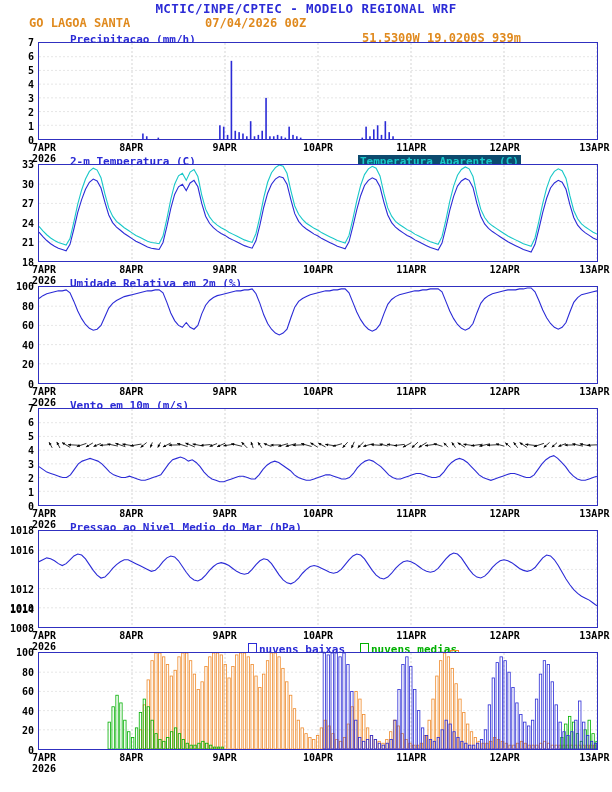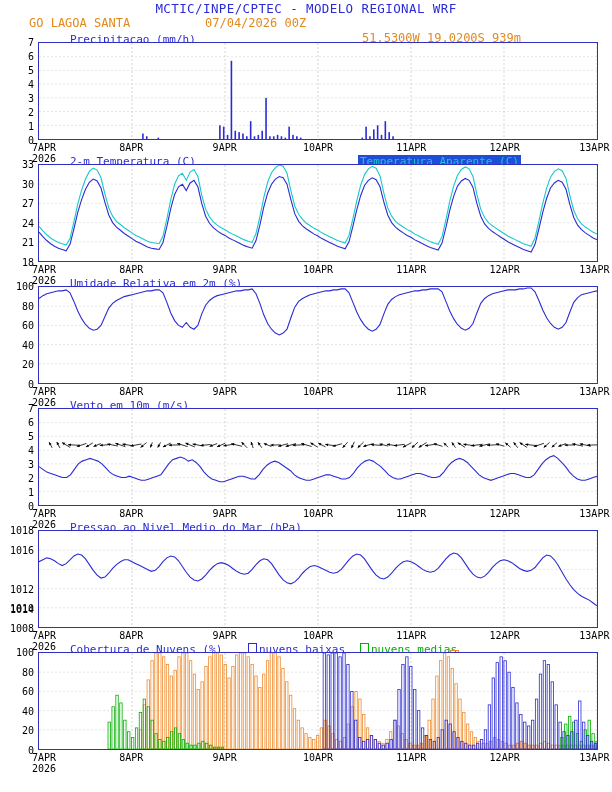--- a/index.html
+++ b/index.html
@@ -11,20 +11,21 @@
     width: 612px;
     height: 792px;
     font-family: "DejaVu Sans", sans-serif;
     position: relative;
     overflow: hidden;
   }
   .page {
     position: relative;
     width: 612px;
     height: 736px;
+    font-weight: bold;
   }
   .hdr-title {
     position: absolute;
     top: 1px;
     left: 0;
     width: 612px;
     text-align: center;
     color: #2b2bd6;
     font-size: 12.5px;
     letter-spacing: 0.4px;
@@ -77,21 +78,21 @@
     white-space: nowrap;
     background: #ffffff;
     padding: 0 2px;
   }
   .panel-title-2 {
     position: absolute;
     color: #19c8c8;
     font-size: 11px;
     font-family: "DejaVu Sans Mono", monospace;
     white-space: nowrap;
-    background: #1d4ed8;
+    background: #0c4a6e;
     padding: 0 2px;
   }
   .ytick {
     position: absolute;
     right: 0;
     text-align: right;
     color: #000000;
     font-size: 10px;
     font-family: "DejaVu Sans Mono", monospace;
     white-space: nowrap;
@@ -502,21 +503,20 @@
       <div class="xtick" style="left: 131.333px; top: 106px;">8APR</div>
       <div class="xtick" style="left: 224.667px; top: 106px;">9APR</div>
       <div class="xtick" style="left: 318px; top: 106px;">10APR</div>
       <div class="xtick" style="left: 411.333px; top: 106px;">11APR</div>
       <div class="xtick" style="left: 504.667px; top: 106px;">12APR</div>
       <div class="xtick" style="left: 598px; top: 106px; transform: translateX(-62%);">13APR</div>
       <div class="xtick-sub" style="left: 32px; top: 117px;">2026</div>
     </div>
 
   <div class="panel" id="panel-5" style="top:646px;height:130px;">
-    <div class="panel-title" style="top:-3px;left:68px;">Cobertura de Nuvens (%)</div>
     <div class="legend-item" style="top:-3px;left:248px;color:#2b2bd6;"><span class="legend-box"></span><span>nuvens baixas</span></div>
     <div class="legend-item" style="top:-3px;left:360px;color:#00b000;"><span class="legend-box"></span><span>nuvens medias</span></div>
     <div class="legend-item" style="top:-3px;left:450px;color:#ef8b2c;margin-top:7px;"><span class="legend-box"></span><span>nuvens altas</span></div>
     <div class="plot-frame" id="frame-5" style="left:38px;top:6px;width:560px;height:98px;">
       <svg id="svg-5" width="558" height="96" viewBox="0 0 558 96" preserveAspectRatio="none">
           <line x1="93" y1="0" x2="93" y2="96" stroke="#bbbbbb" stroke-width="0.6" stroke-dasharray="2,2"></line>
           <line x1="186" y1="0" x2="186" y2="96" stroke="#bbbbbb" stroke-width="0.6" stroke-dasharray="2,2"></line>
           <line x1="279" y1="0" x2="279" y2="96" stroke="#bbbbbb" stroke-width="0.6" stroke-dasharray="2,2"></line>
           <line x1="372" y1="0" x2="372" y2="96" stroke="#bbbbbb" stroke-width="0.6" stroke-dasharray="2,2"></line>
           <line x1="465" y1="0" x2="465" y2="96" stroke="#bbbbbb" stroke-width="0.6" stroke-dasharray="2,2"></line>

